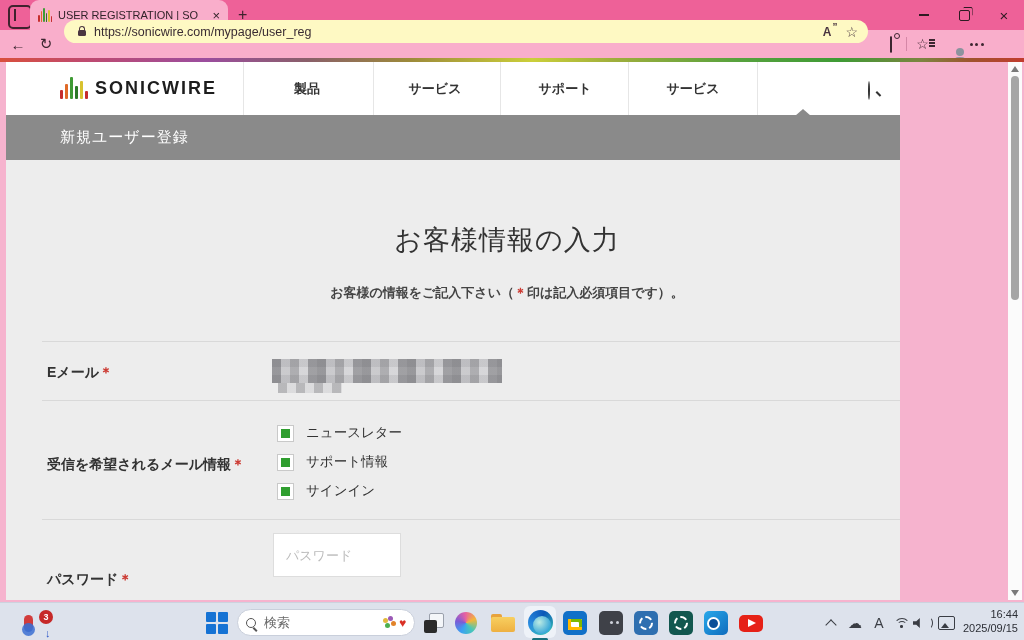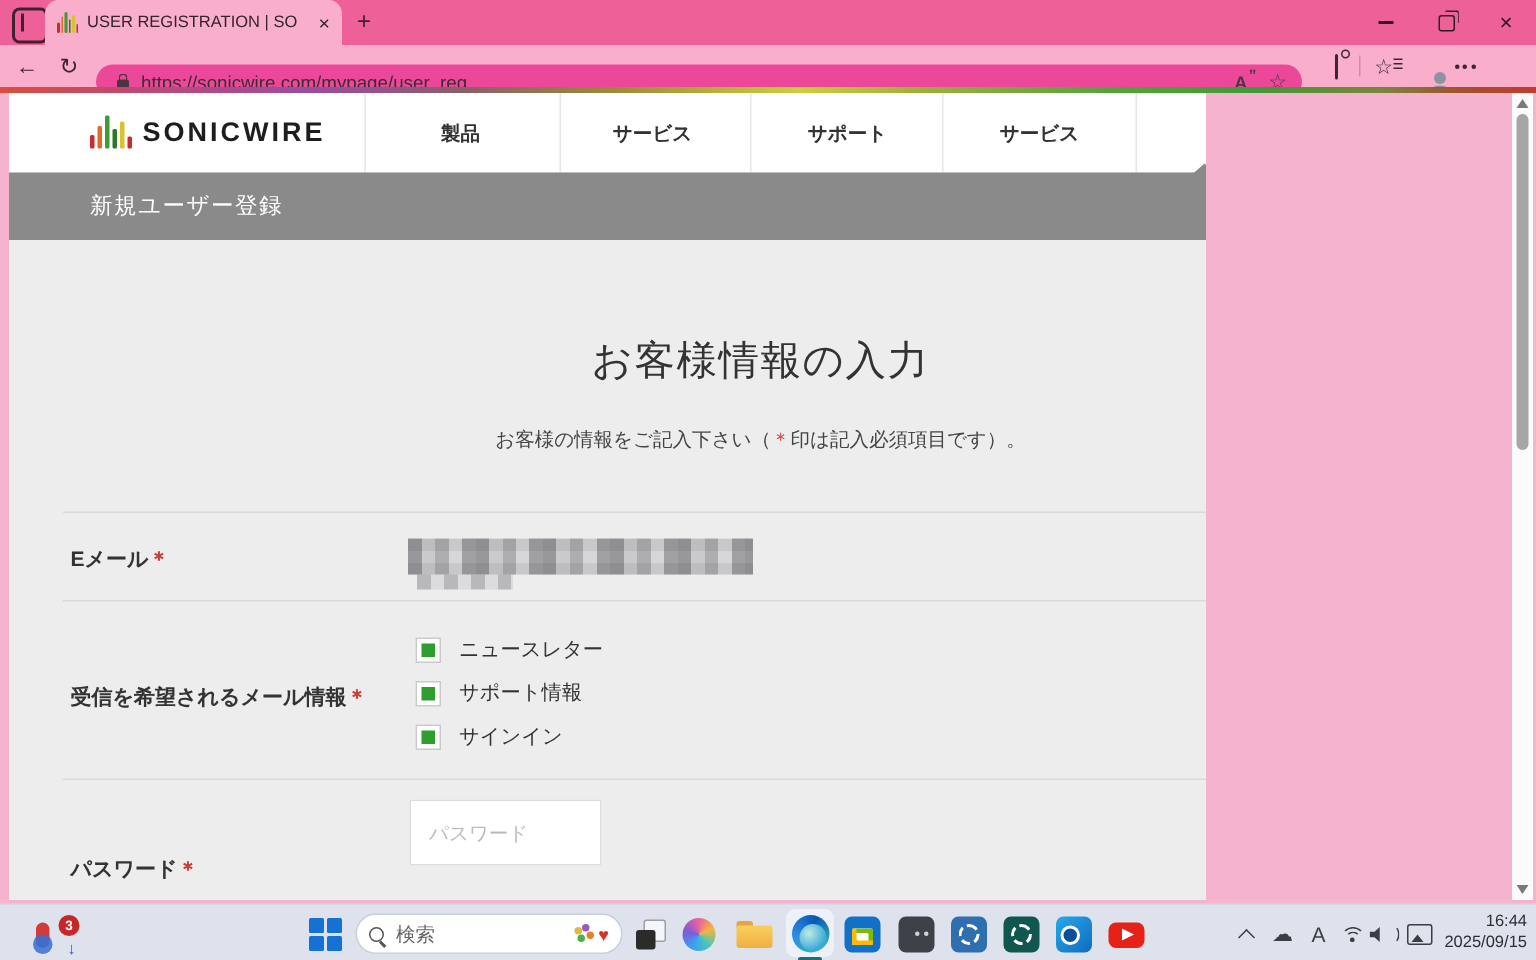--- a/index.html
+++ b/index.html
@@ -15,21 +15,21 @@
   .tabtitle{font-size:11px;color:#33232a;white-space:nowrap;overflow:hidden;max-width:140px;}
   .tabclose{margin-left:auto;font-size:13px;color:#33232a;line-height:1;}
   .newtab{left:238px;top:7px;font-size:16px;color:#40222e;line-height:1;}
   .wctl{top:0;width:40px;height:30px;display:flex;align-items:center;justify-content:center;color:#2e1a22;}
   .minbar{width:10px;height:2px;background:#2e1a22;}
   .restsq{width:9px;height:9px;border:1.4px solid #2e1a22;border-radius:2px;position:relative;}
   .restsq::before{content:"";position:absolute;left:2px;top:-4px;width:9px;height:9px;border:1.4px solid #2e1a22;border-radius:2px;clip-path:polygon(20% 0,100% 0,100% 80%,80% 80%,80% 20%,20% 20%);}
   .xchar{font-size:15px;}
   .toolbar{left:0;top:30px;width:1024px;height:28px;background:#f9aecb;}
   .navbtn{top:30px;height:28px;width:28px;display:flex;align-items:center;justify-content:center;color:#3c2630;font-size:15px;}
-  .urlpill{left:64px;top:43px;width:804px;height:23px;background:#ec4899;border-radius:12px;display:flex;align-items:center;padding:0 10px;box-sizing:border-box;}
+  .urlpill{left:64px;top:20px;width:804px;height:23px;background:#fef9c3;border-radius:12px;display:flex;align-items:center;padding:0 10px;box-sizing:border-box;}
   .lock{width:8px;height:6px;background:#4a3540;border-radius:1.5px;position:relative;margin:3px 8px 0 4px;}
   .lock::before{content:"";position:absolute;left:1px;top:-4px;width:4px;height:4px;border:1.4px solid #4a3540;border-bottom:none;border-radius:3px 3px 0 0;}
   .urltext{font-size:12.5px;color:#3a2c33;}
   .pillright{margin-left:auto;display:flex;align-items:center;gap:14px;color:#4a3540;}
   .readaloud{font-size:12px;font-weight:bold;position:relative;}
   .readaloud::after{content:"\201D";position:absolute;top:-3px;right:-6px;font-size:10px;}
   .star{font-size:14px;}
   .tbicons{top:30px;right:0;height:28px;display:flex;align-items:center;color:#3c2630;}
   .tbico{width:27px;text-align:center;font-size:13px;position:relative;}
   .puzzle{width:12px;height:12px;border:1.6px solid #3c2630;border-radius:2px;margin:0 auto;position:relative;}
@@ -39,21 +39,21 @@
   .starmenu::after{content:"";position:absolute;right:1px;top:3px;width:6px;height:1.5px;background:#3c2630;box-shadow:0 3px 0 #3c2630,0 6px 0 #3c2630;}
   .avatar{width:20px;height:20px;border-radius:50%;background:#c9ccd4;margin:0 auto;position:relative;overflow:hidden;}
   .avatar::before{content:"";position:absolute;left:6px;top:4px;width:8px;height:8px;border-radius:50%;background:#8d939e;}
   .avatar::after{content:"";position:absolute;left:2px;top:13px;width:16px;height:10px;border-radius:50%;background:#8d939e;}
   .dots3{display:flex;gap:2.5px;justify-content:center;}
   .dots3 i{width:3px;height:3px;border-radius:50%;background:#3c2630;}
   .copilot{width:19px;height:19px;border-radius:50%;margin:0 auto;background:conic-gradient(from 210deg,#3aa0f3,#7b5bd6,#e560a4,#f3b63a,#49c7b8,#3aa0f3);}
   
   .pagewrap{left:0;top:58px;width:1024px;height:544px;background:#f6b3ce;}
   .rainbow{left:0;top:0;width:1024px;height:4px;background:linear-gradient(90deg,#d94f3c 0%,#c04a6e 8%,#9b4d9e 20%,#8a5f6a 30%,#9d8a3a 40%,#cbcf3a 52%,#9fae3c 60%,#57a23e 72%,#3f9b35 82%,#7c8440 90%,#a0522d 95%,#c23b2e 100%);}
-  .pagecontent{left:6px;top:4px;width:798px;height:538px;background:#ededed;overflow:hidden;}
+  .pagecontent{left:6px;top:4px;width:894px;height:538px;background:#ededed;overflow:hidden;}
   .scrollbar{left:1008px;top:4px;width:14px;height:538px;background:#fbfbfb;}
   .sbarrow{left:3px;width:0;height:0;border-left:4px solid transparent;border-right:4px solid transparent;}
   .sbthumb{left:3px;top:14px;width:8px;height:224px;border-radius:4px;background:#a6a6a6;}
   
   .sitenav{left:0;top:0;width:1002px;height:53px;background:#fff;}
   .logobars{display:inline-flex;align-items:flex-end;gap:2px;height:22px;margin-right:7px;}
   .logobars b{width:3px;border-radius:1px;display:block;}
   .logotext{font-size:18px;font-weight:bold;letter-spacing:2px;color:#1d1d1d;}
   .navdiv{top:0;width:1px;height:53px;background:#e6e6e6;}
   .navitem{top:0;height:53px;display:flex;align-items:center;font-size:13px;font-weight:bold;color:#333;transform:translateX(-50%);}
@@ -64,21 +64,21 @@
   .clipico::after{content:"";position:absolute;left:3.5px;top:3px;width:1.8px;height:9px;background:#333;}
   .cart{width:15px;height:11px;border:1.8px solid #222;position:relative;margin-top:2px;}
   .cart::before{content:"";position:absolute;left:-6px;top:-4px;width:7px;height:1.8px;background:#222;}
   .cart::after{content:"";position:absolute;left:1px;bottom:-6px;width:3px;height:3px;border-radius:50%;background:#222;box-shadow:8px 0 0 #222;}
   
   .banner{left:0;top:53px;width:1002px;height:45px;background:#8a8a8a;display:flex;align-items:center;}
   .bannertext{margin-left:54px;color:#fff;font-size:15px;letter-spacing:1px;}
   .notch{left:789px;top:47px;width:0;height:0;border-left:8px solid transparent;border-right:8px solid transparent;border-bottom:7px solid #8a8a8a;}
   
   .h1{left:0;top:160px;width:1002px;text-align:center;font-size:27px;font-weight:normal;color:#333;letter-spacing:1px;}
-  .subt{left:0;top:222px;width:1002px;text-align:center;font-size:13px;color:#444;}
+  .subt{left:0;top:222px;width:1002px;text-align:center;font-size:13px;color:#444;font-weight:bold;}
   .red{color:#cc3b33;}
   .hr{left:36px;width:930px;height:1px;background:#d9d9d9;}
   .flabel{left:41px;font-size:14px;font-weight:bold;color:#333;}
   .pixmail{left:266px;top:297px;width:230px;height:24px;background:
       repeating-linear-gradient(90deg,rgba(90,90,95,.55) 0 9px,rgba(165,165,170,.40) 9px 18px,rgba(120,120,125,.50) 18px 27px,rgba(185,185,190,.30) 27px 36px,rgba(105,105,110,.55) 36px 45px),
       repeating-linear-gradient(0deg,rgba(150,150,155,.35) 0 8px,rgba(200,200,205,.25) 8px 16px);}
   .pixmail2{left:272px;top:321px;width:64px;height:10px;background:repeating-linear-gradient(90deg,rgba(120,120,125,.45) 0 9px,rgba(180,180,185,.3) 9px 18px);}
   .cbrow{display:flex;align-items:center;gap:12px;left:271px;height:18px;}
   .cb{width:15px;height:15px;background:#fff;border:1px solid #c9c9c9;display:flex;align-items:center;justify-content:center;}
   .cbin{width:9px;height:9px;background:#2f9e2f;}

